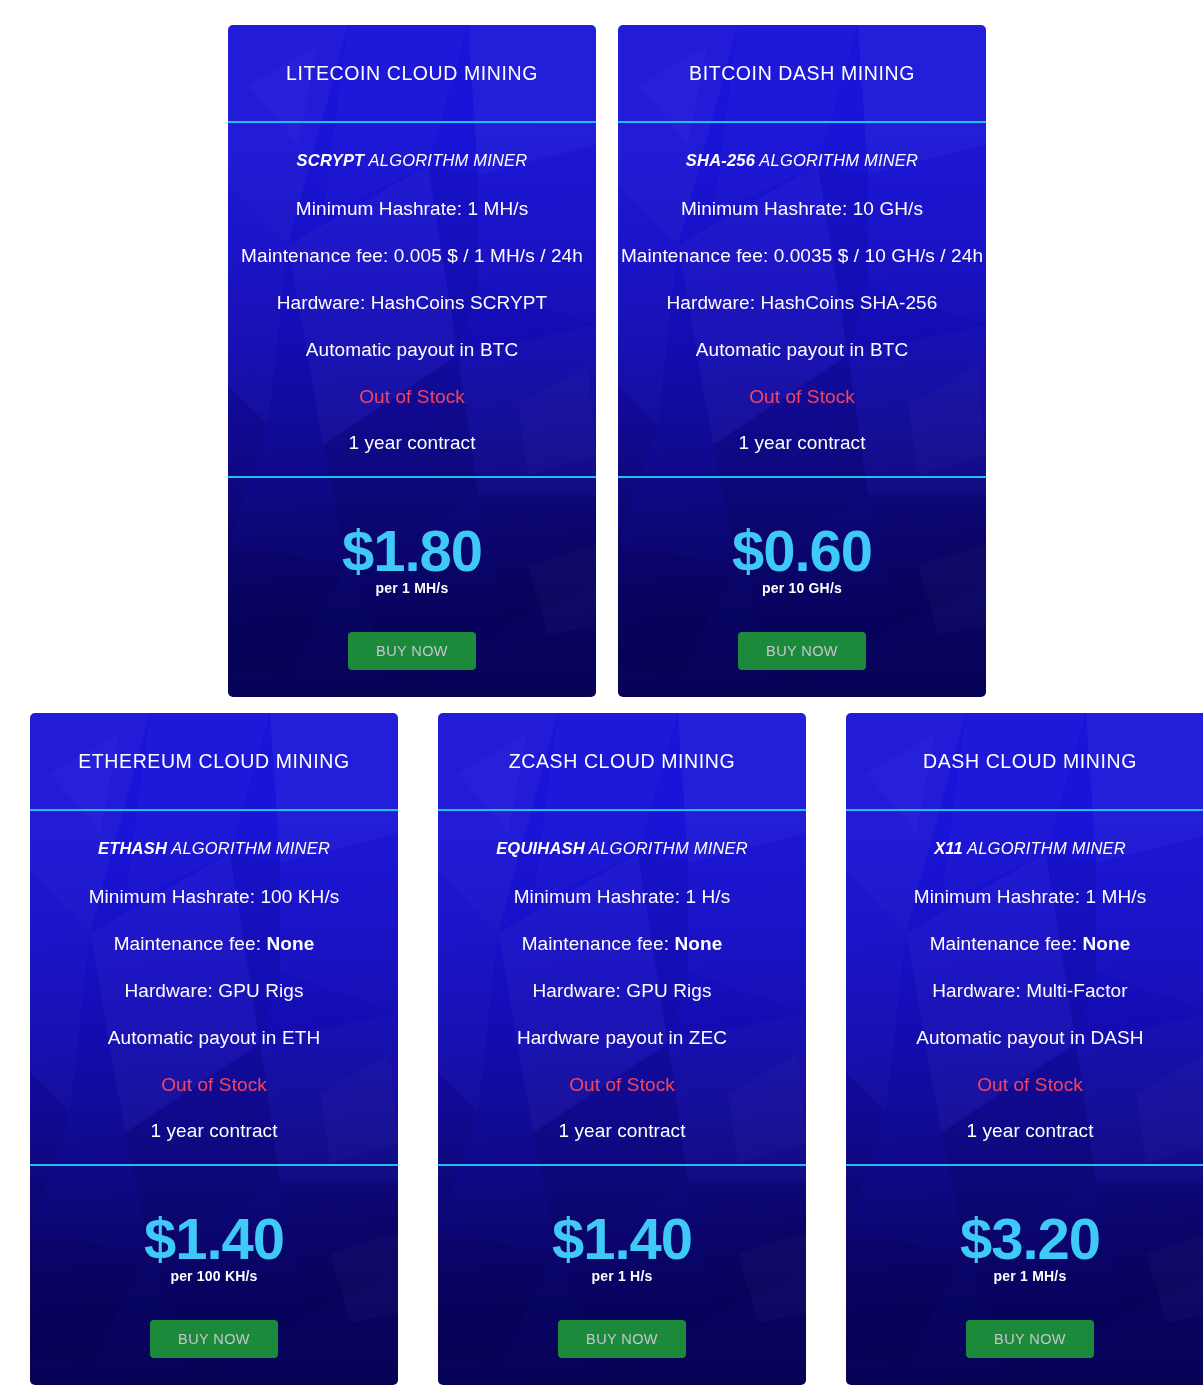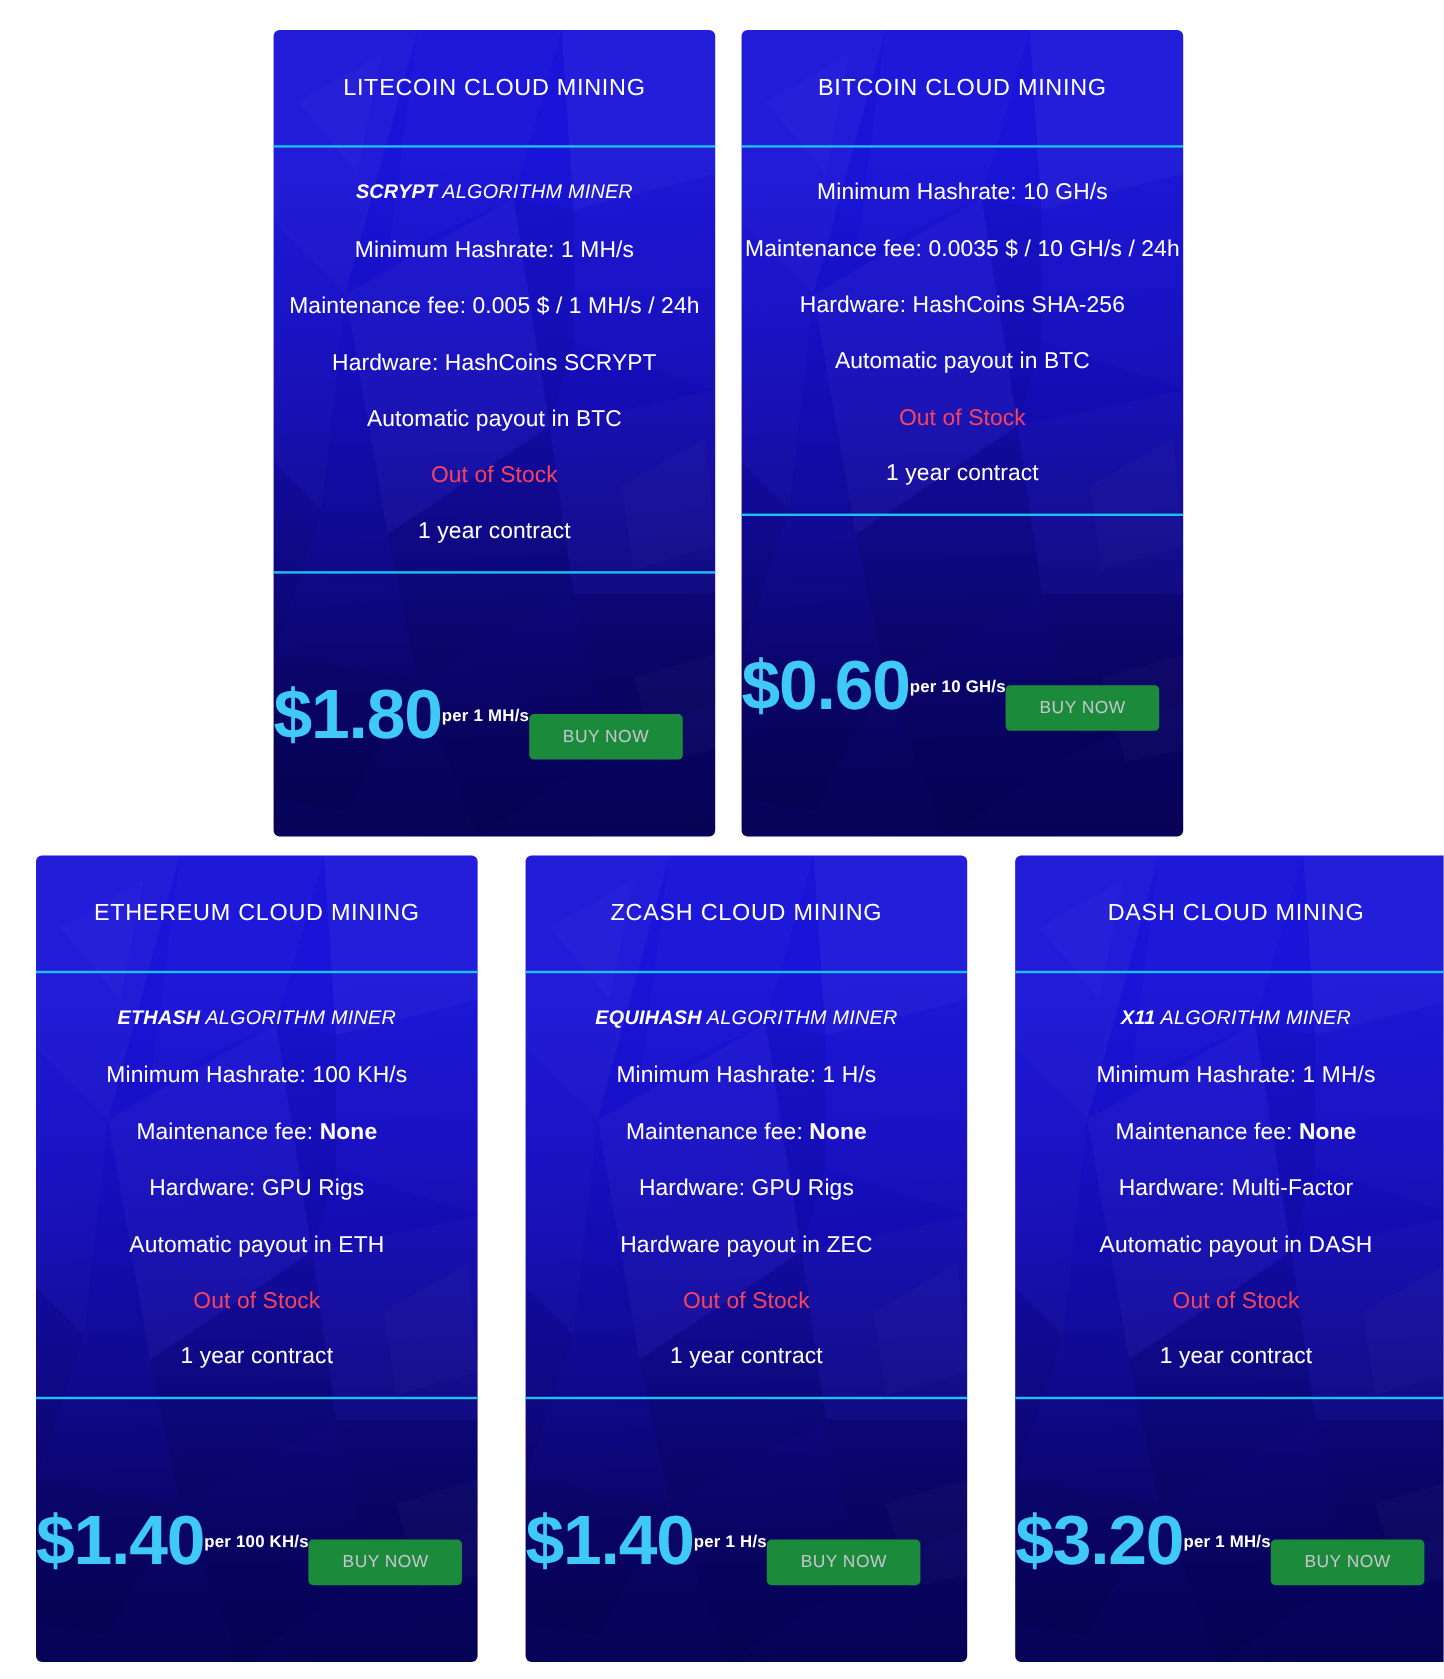--- a/index.html
+++ b/index.html
@@ -104,23 +104,23 @@
     letter-spacing: 0.1px;
   }
   .spec:last-child { margin-bottom: 4px; }
   .spec b { font-weight: 700; }
   .spec.stock { color: #f6445e; }
 
   
   .card-price {
     flex: 1;
     display: flex;
-    flex-direction: row;
+    flex-direction: column;
     align-items: center;
-    padding-top: 16px;
+    padding-top: 44px;
   }
   .price {
     font-size: 58px;
     font-weight: 700;
     line-height: 1;
     color: #3fc9f6;
     letter-spacing: -1px;
   }
   .price-unit {
     font-size: 14px;
@@ -210,23 +210,26 @@
         <polygon points="250,470 368,470 368,560 280,600" fill="#000000" opacity="0.07"></polygon>
         <polygon points="0,520 120,540 60,650 0,640" fill="#000000" opacity="0.06"></polygon>
         <polygon points="120,540 250,470 280,600 170,672" fill="#000000" opacity="0.03"></polygon>
         <polygon points="300,540 368,520 368,600 320,610" fill="#ffffff" opacity="0.025"></polygon>
         <polygon points="20,60 90,20 70,120" fill="#ffffff" opacity="0.02"></polygon>
         <polygon points="290,380 360,340 368,430 300,450" fill="#ffffff" opacity="0.018"></polygon>
       </svg>
     </div>
     <div class="card-inner">
       <div class="card-header">
-        <div class="card-title">BITCOIN CLOUD MINING</div>
-      </div>
-      <div class="card-body">
+        <div class="card-title">BITCOIN DASH MINING</div>
+      </div>
+      <div class="card-body">
+        <div class="algo">
+          <b>SHA-256</b><span> ALGORITHM MINER</span>
+        </div>
         <div class="spec">Minimum Hashrate: 10 GH/s</div>
         <div class="spec">
           <span>Maintenance fee: 0.0035 $ / 10 GH/s / 24h</span><b></b>
         </div>
         <div class="spec">Hardware: HashCoins SHA-256</div>
         <div class="spec">Automatic payout in BTC</div>
         <div class="spec stock">Out of Stock</div>
         <div class="spec">1 year contract</div>
       </div>
       <div class="card-price">

